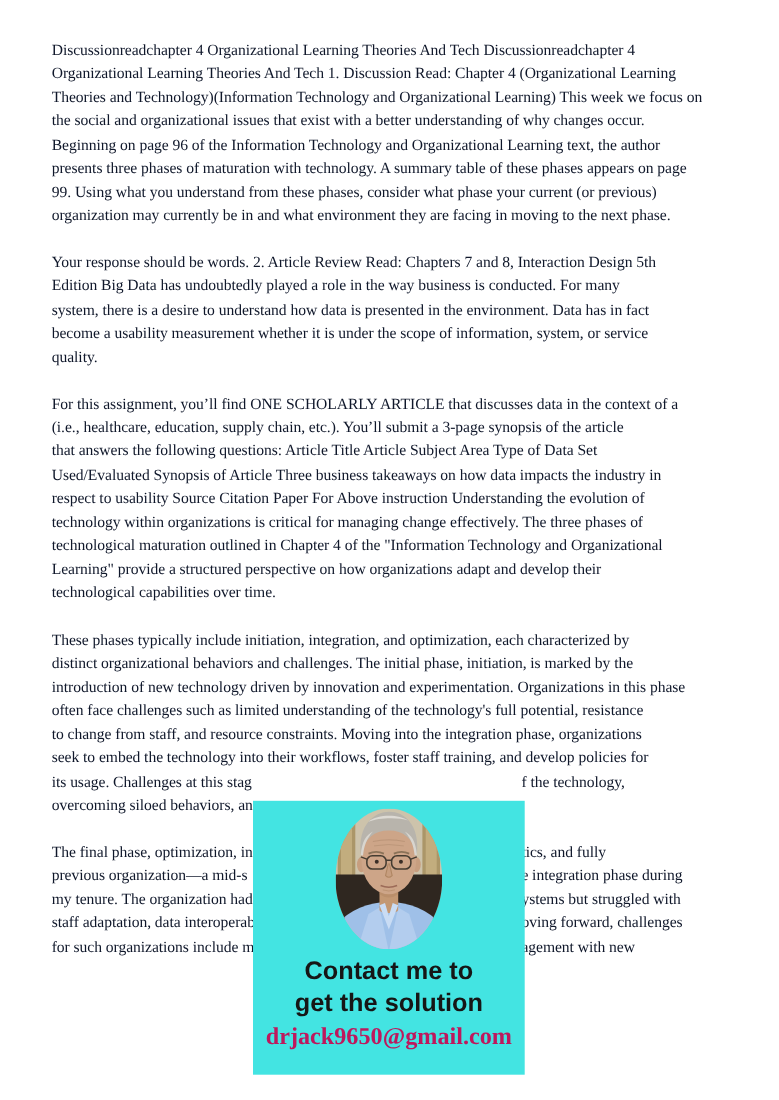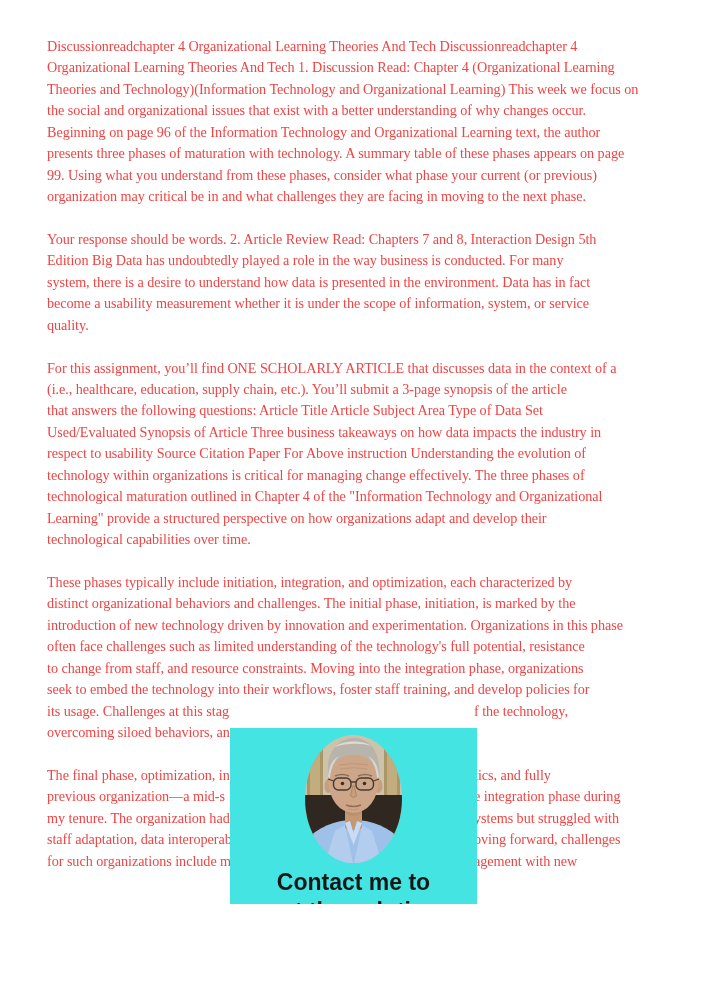--- a/index.html
+++ b/index.html
@@ -14,39 +14,39 @@
     width: 708px; height: 1000px;
     background: #ffffff;
   }
   #doc {
     position: absolute;
     left: 47px; top: 36px;
     width: 630px;
     font-size: 14.2px;
     line-height: 21.45px;
     letter-spacing: -0.05px;
-    color: #ef4444;
+    color: #0f172a;
   }
   .para { margin: 0 0 21.45px 0; }
   .line {
     position: relative;
     height: 21.45px;
     white-space: nowrap;
   }
   .frag-right {
     position: absolute;
     left: 427px; 
     top: 0;
     white-space: nowrap;
   }
   
   .card {
     position: absolute;
     left: 230px; top: 728px;
-    width: 247px; height: 176px;
+    width: 247px; height: 249px;
     z-index: 5;
     text-align: center;
     overflow: hidden;
   }
   .photo {
     width: 97px; height: 128px;
     border-radius: 50%;
     overflow: hidden;
     margin: 7px auto 0 auto;
   }
@@ -73,21 +73,21 @@
 
   <div id="doc">
       <div class="para">
         <div class="line">Discussionreadchapter 4 Organizational Learning Theories And Tech Discussionreadchapter 4</div>
         <div class="line">Organizational Learning Theories And Tech 1. Discussion Read: Chapter 4 (Organizational Learning</div>
         <div class="line">Theories and Technology)(Information Technology and Organizational Learning) This week we focus on</div>
         <div class="line">the social and organizational issues that exist with a better understanding of why changes occur.</div>
         <div class="line">Beginning on page 96 of the Information Technology and Organizational Learning text, the author</div>
         <div class="line">presents three phases of maturation with technology. A summary table of these phases appears on page</div>
         <div class="line">99. Using what you understand from these phases, consider what phase your current (or previous)</div>
-        <div class="line">organization may critical be in and what challenges they are facing in moving to the next phase.</div>
+        <div class="line">organization may currently be in and what environment they are facing in moving to the next phase.</div>
       </div>
       <div class="para">
         <div class="line">Your response should be words. 2. Article Review Read: Chapters 7 and 8, Interaction Design 5th</div>
         <div class="line">Edition Big Data has undoubtedly played a role in the way business is conducted. For many</div>
         <div class="line">system, there is a desire to understand how data is presented in the environment. Data has in fact</div>
         <div class="line">become a usability measurement whether it is under the scope of information, system, or service</div>
         <div class="line">quality.</div>
       </div>
       <div class="para">
         <div class="line">For this assignment, you’ll find ONE SCHOLARLY ARTICLE that discusses data in the context of a</div>

